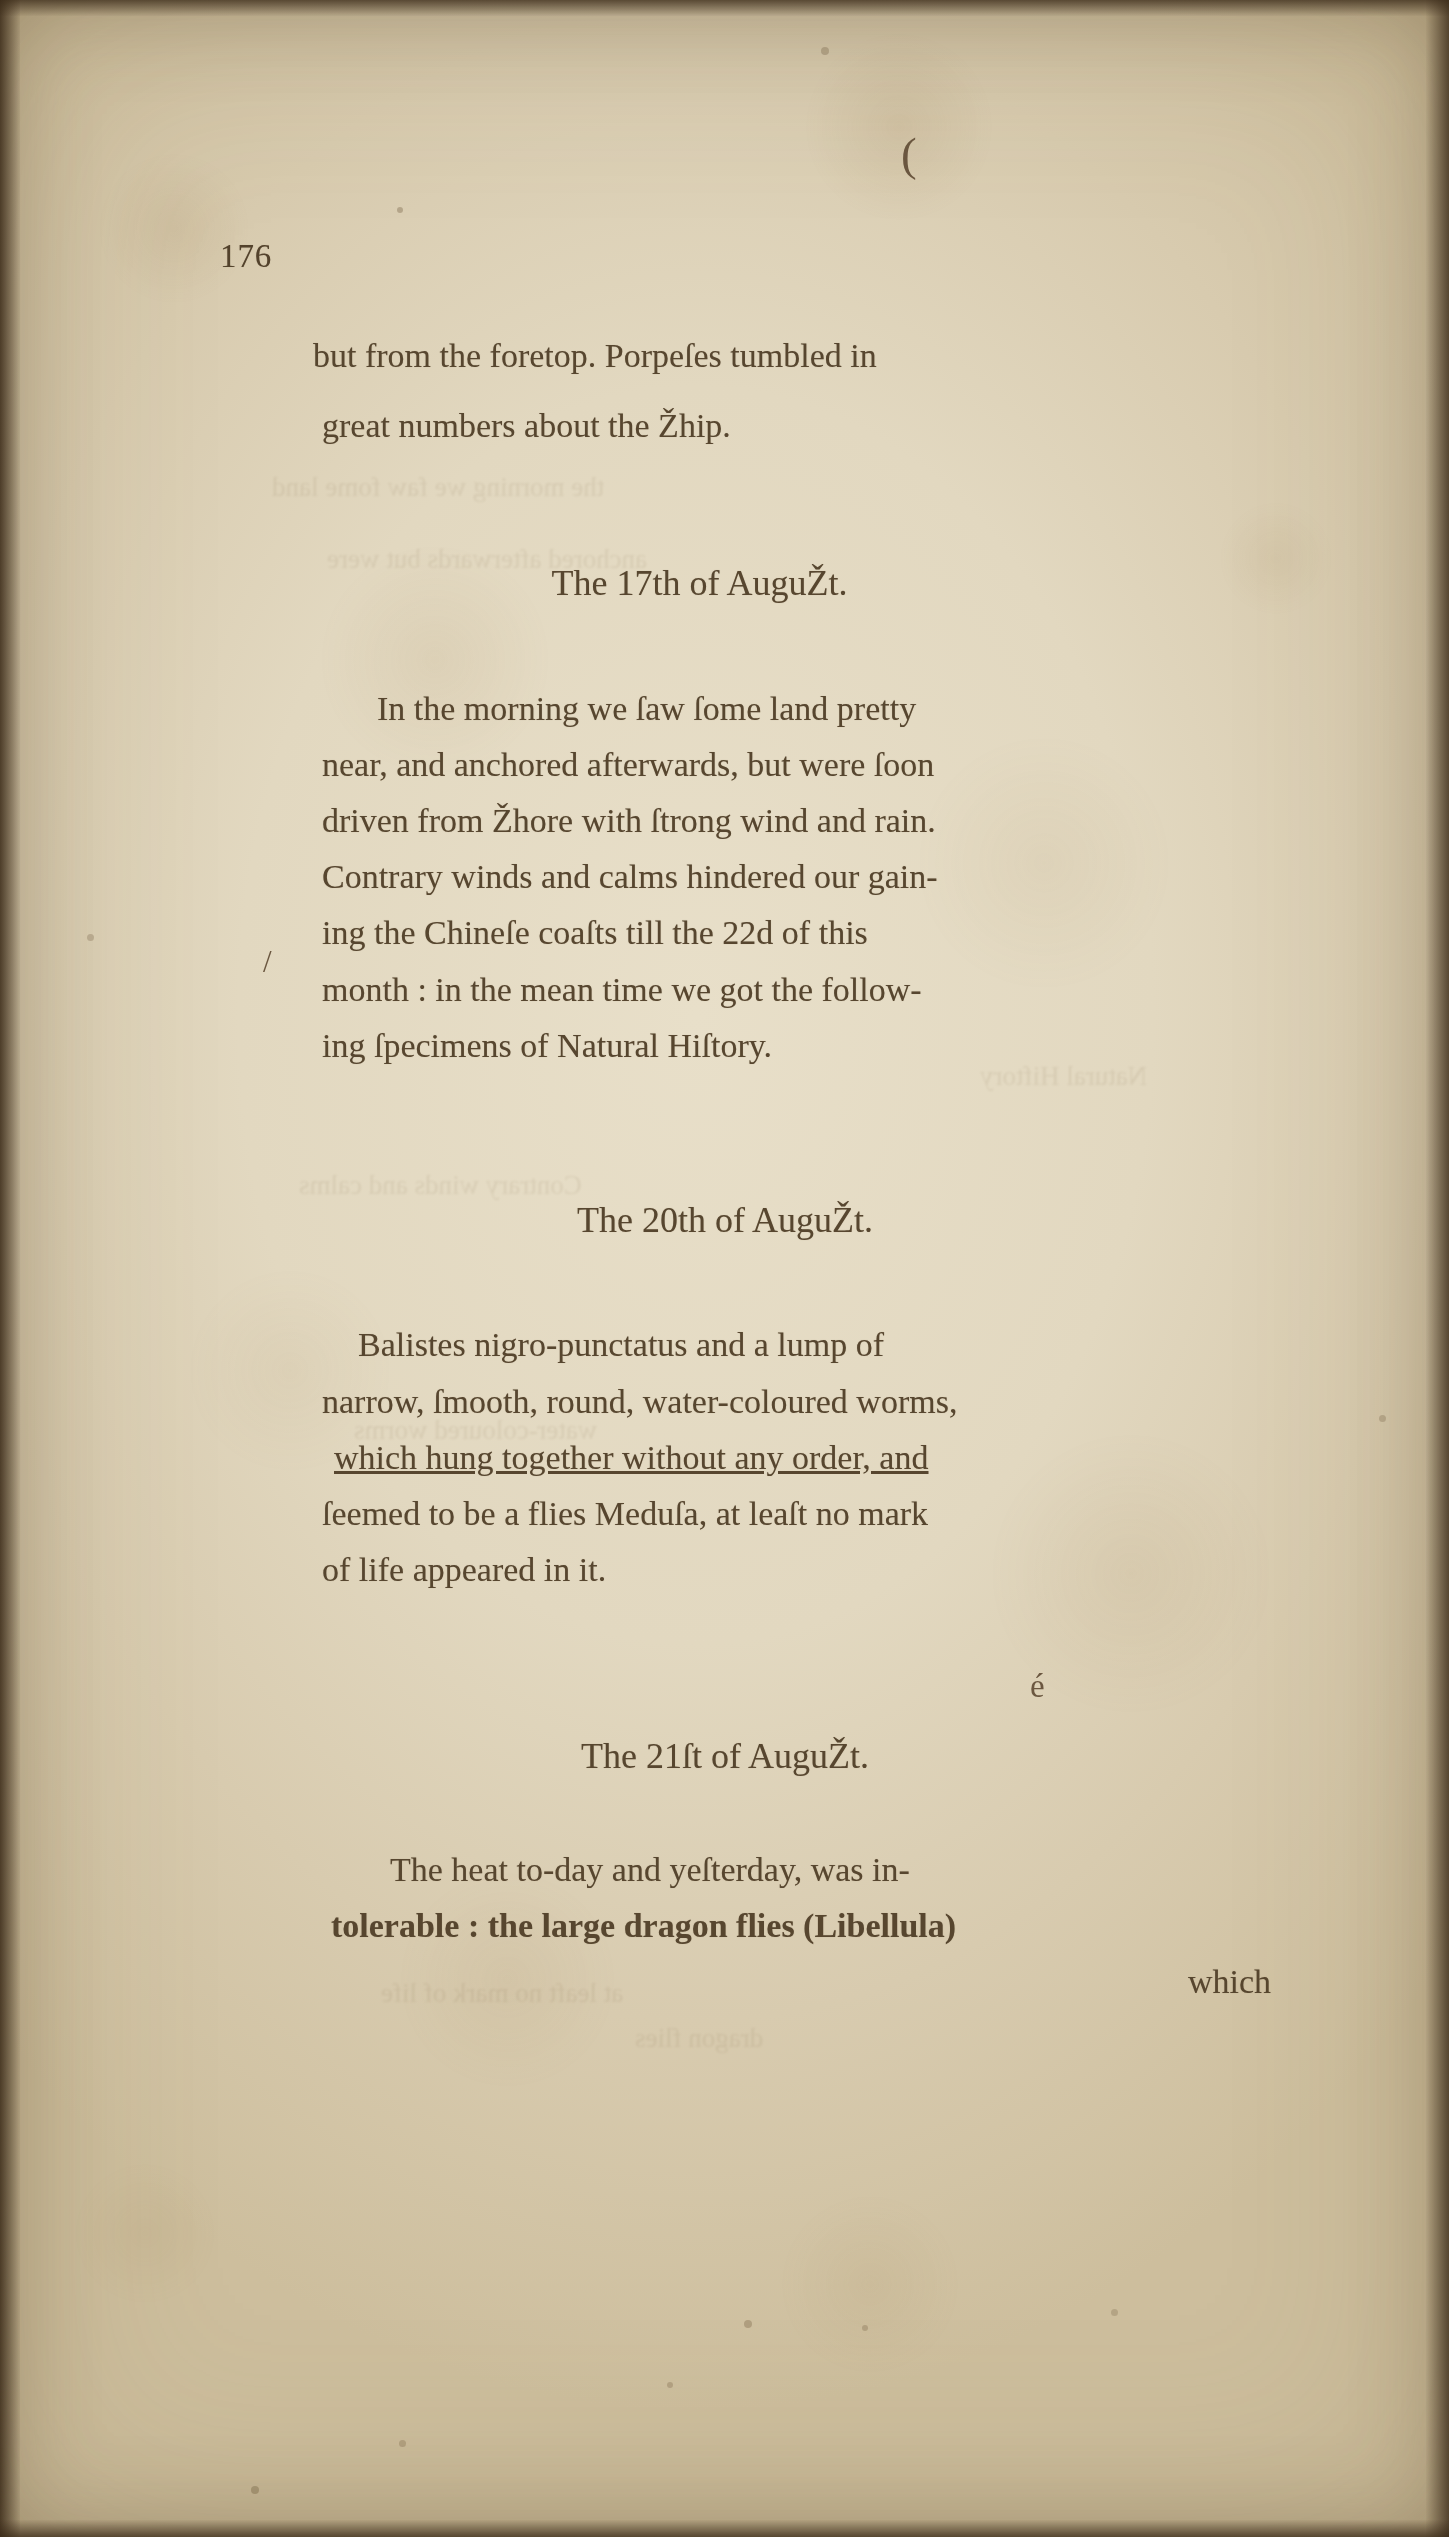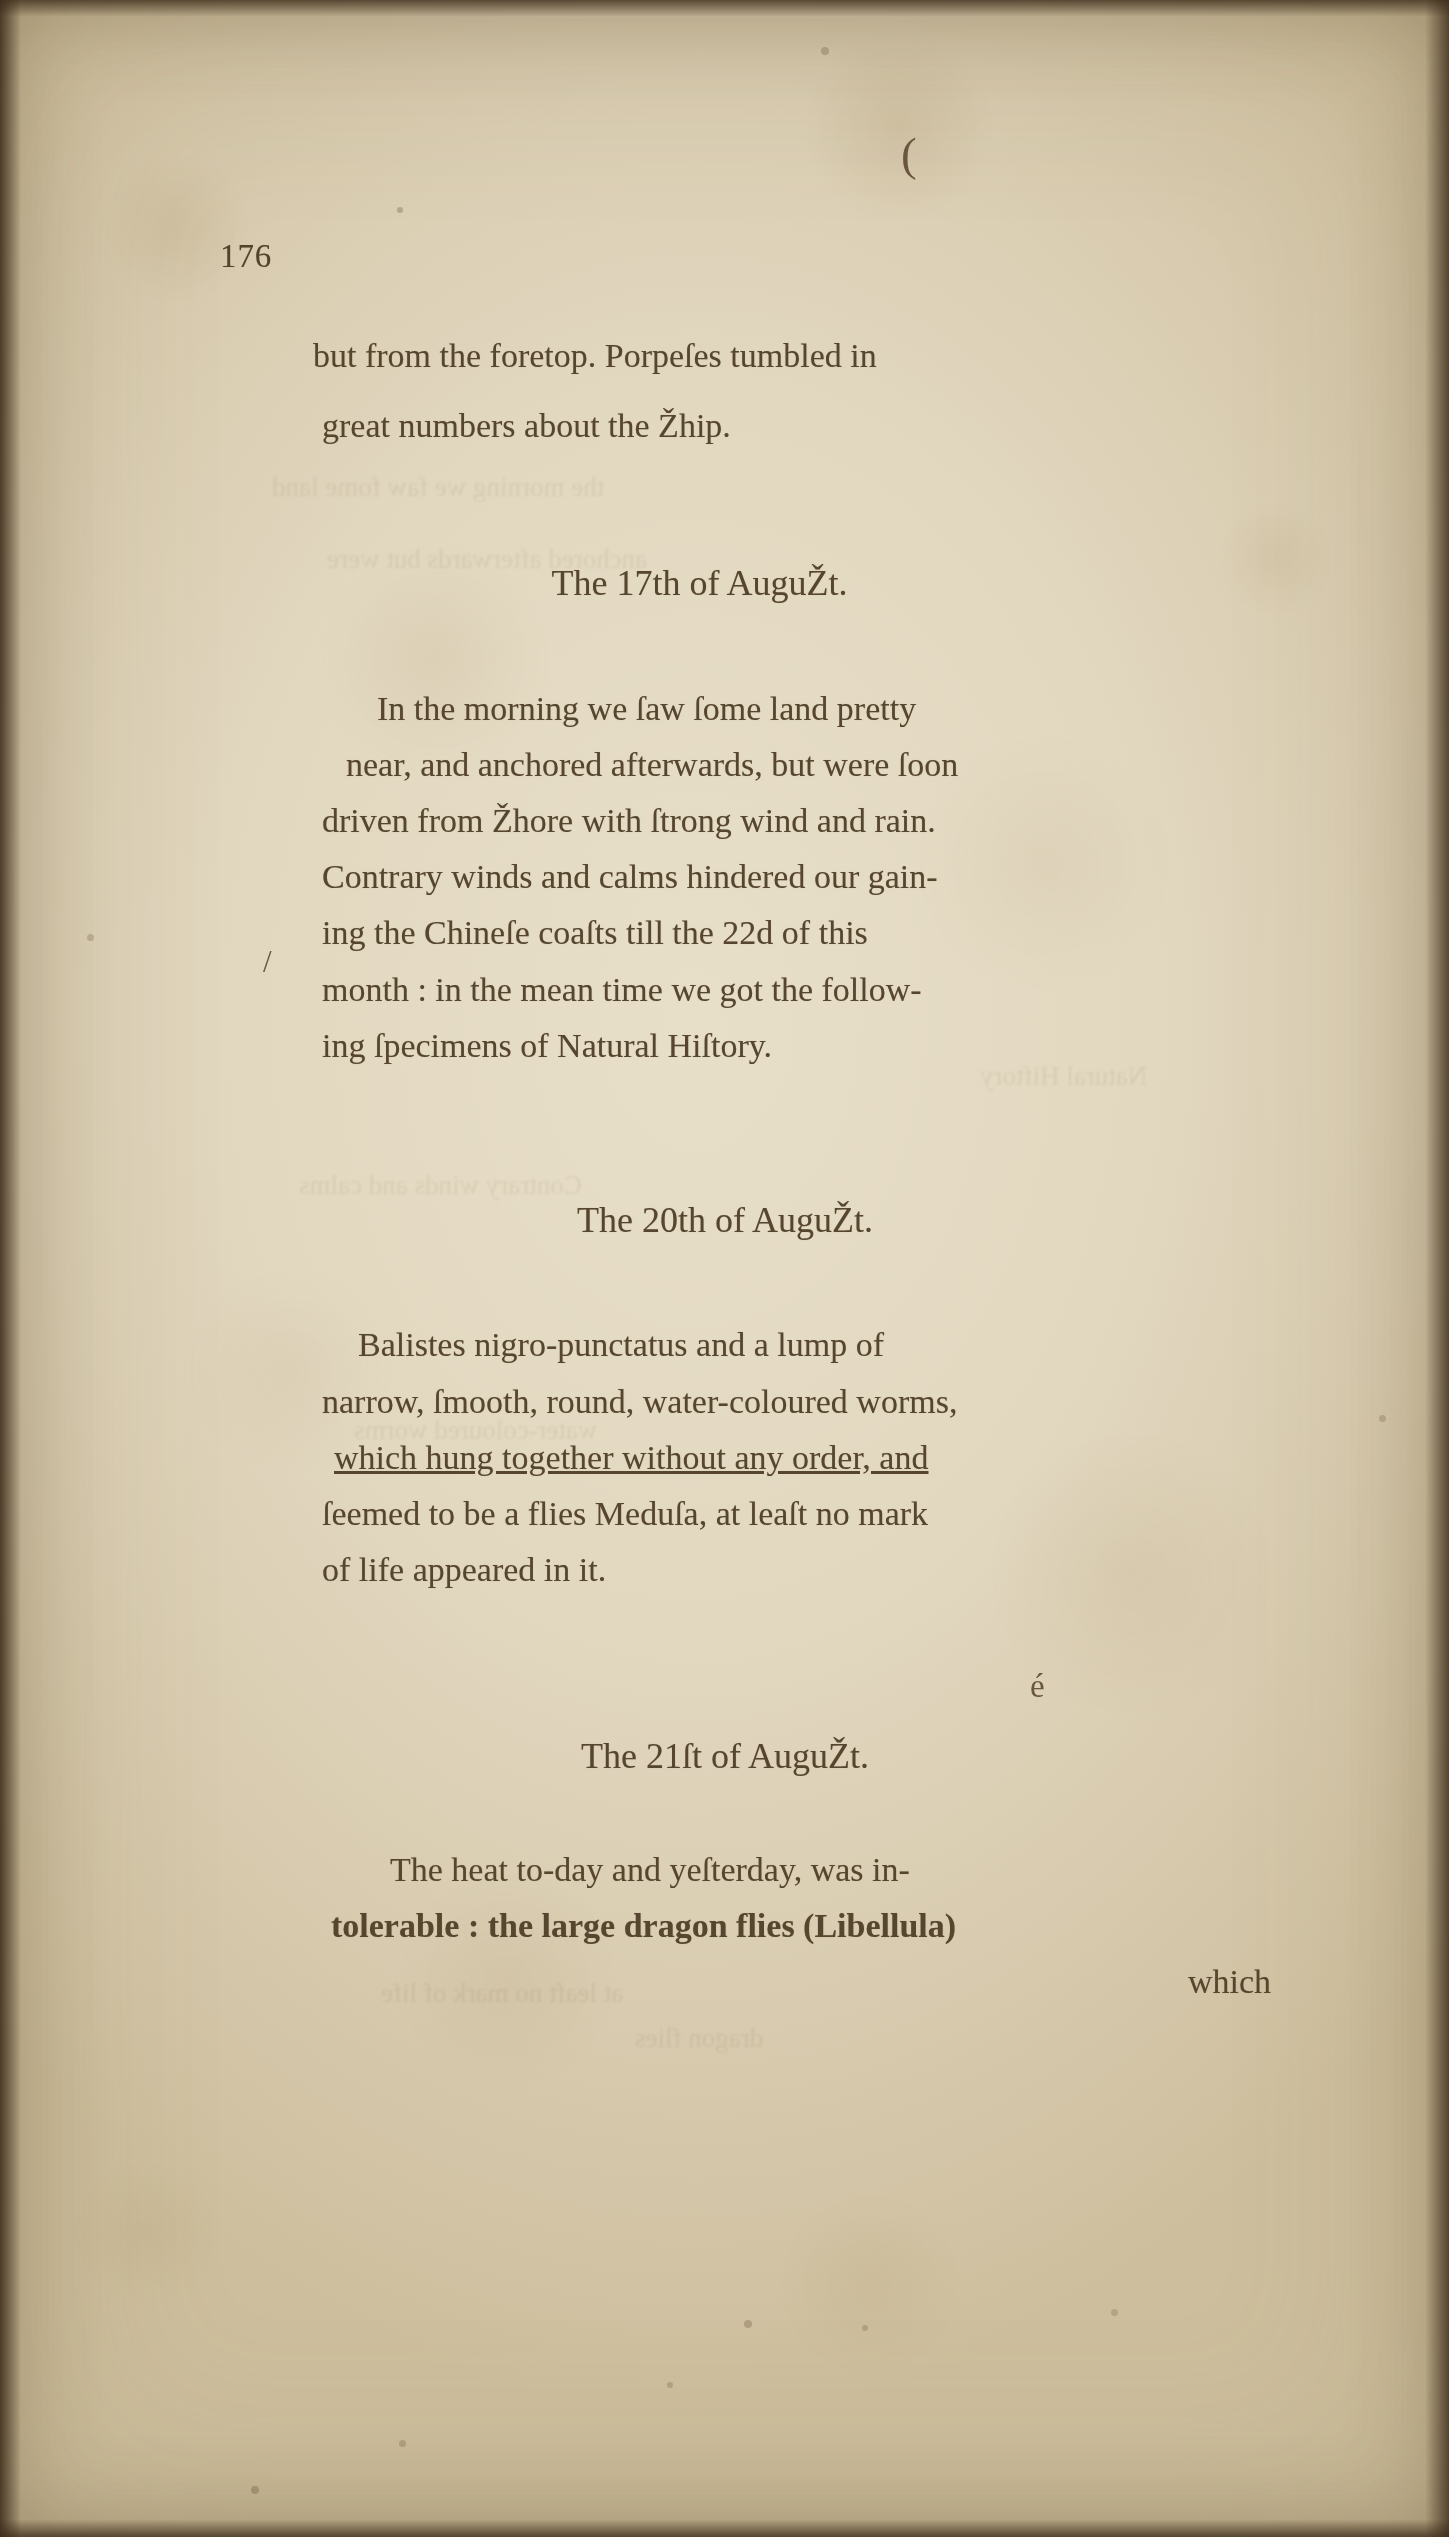--- a/index.html
+++ b/index.html
@@ -135,21 +135,21 @@
     <div class="rule-mark" style="left:263px; top:944px; font-size:31px;">/</div>
     <div class="rule-mark" style="left:1030px; top:1668px; font-size:33px;">é</div>
 
     <div class="line folio">176</div>
 
     <div class="line body" style="left:313px; top:337px;">but  from  the  foretop.    Porpeſes  tumbled  in</div>
     <div class="line body" style="left:322px; top:397px;margin-top:10px;">great numbers about the Žhip.</div>
 
     <div class="line body center" style="left:0; width:1399px; top:562px; font-size:36px;">The 17th of AuguŽt.</div>
     <div class="line body" style="left:377px; top:690px;">In  the  morning  we  ſaw ſome  land  pretty</div>
-    <div class="line body" style="left:322px; top:746px;margin-left:24px;">near,  and  anchored  afterwards,  but were  ſoon</div>
+    <div class="line body" style="left:322px; top:746px;">near,  and  anchored  afterwards,  but were  ſoon</div>
     <div class="line body" style="left:322px; top:802px;">driven  from  Žhore  with  ſtrong  wind  and  rain.</div>
     <div class="line body" style="left:322px; top:858px;">Contrary  winds  and  calms  hindered  our  gain-</div>
     <div class="line body" style="left:322px; top:914px;">ing   the   Chineſe   coaſts  till   the   22d   of   this</div>
     <div class="line body" style="left:322px; top:971px;">month :   in  the  mean time  we  got  the follow-</div>
     <div class="line body" style="left:322px; top:1027px;text-align:right;">ing  ſpecimens of  Natural  Hiſtory.</div>
 
     <div class="line body center" style="left:0; width:1450px; top:1199px; font-size:36px;">The 20th of AuguŽt.</div>
     <div class="line body" style="left:358px; top:1326px;">Balistes  nigro-punctatus  and  a  lump  of</div>
     <div class="line body" style="left:322px; top:1383px;">narrow,  ſmooth,  round,  water-coloured  worms,</div>
     <div class="line body" style="left:334px; top:1439px;text-decoration:underline;">which  hung  together  without  any  order,  and</div>

